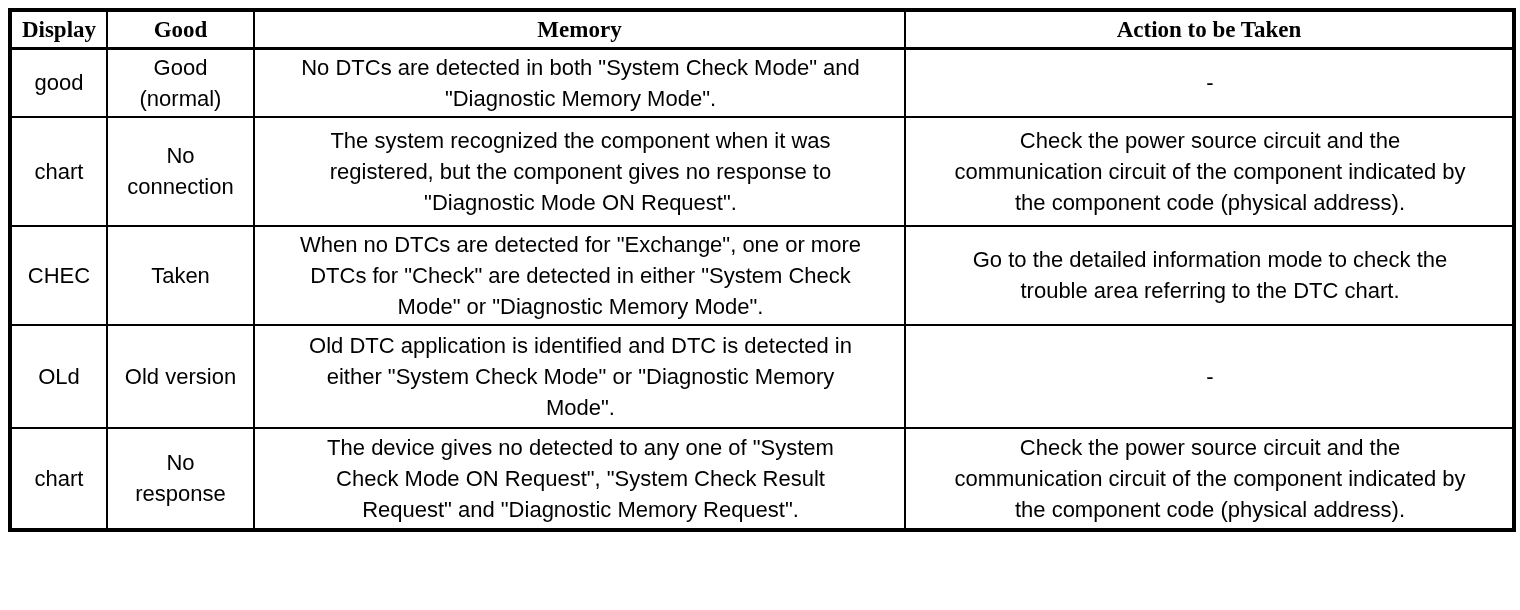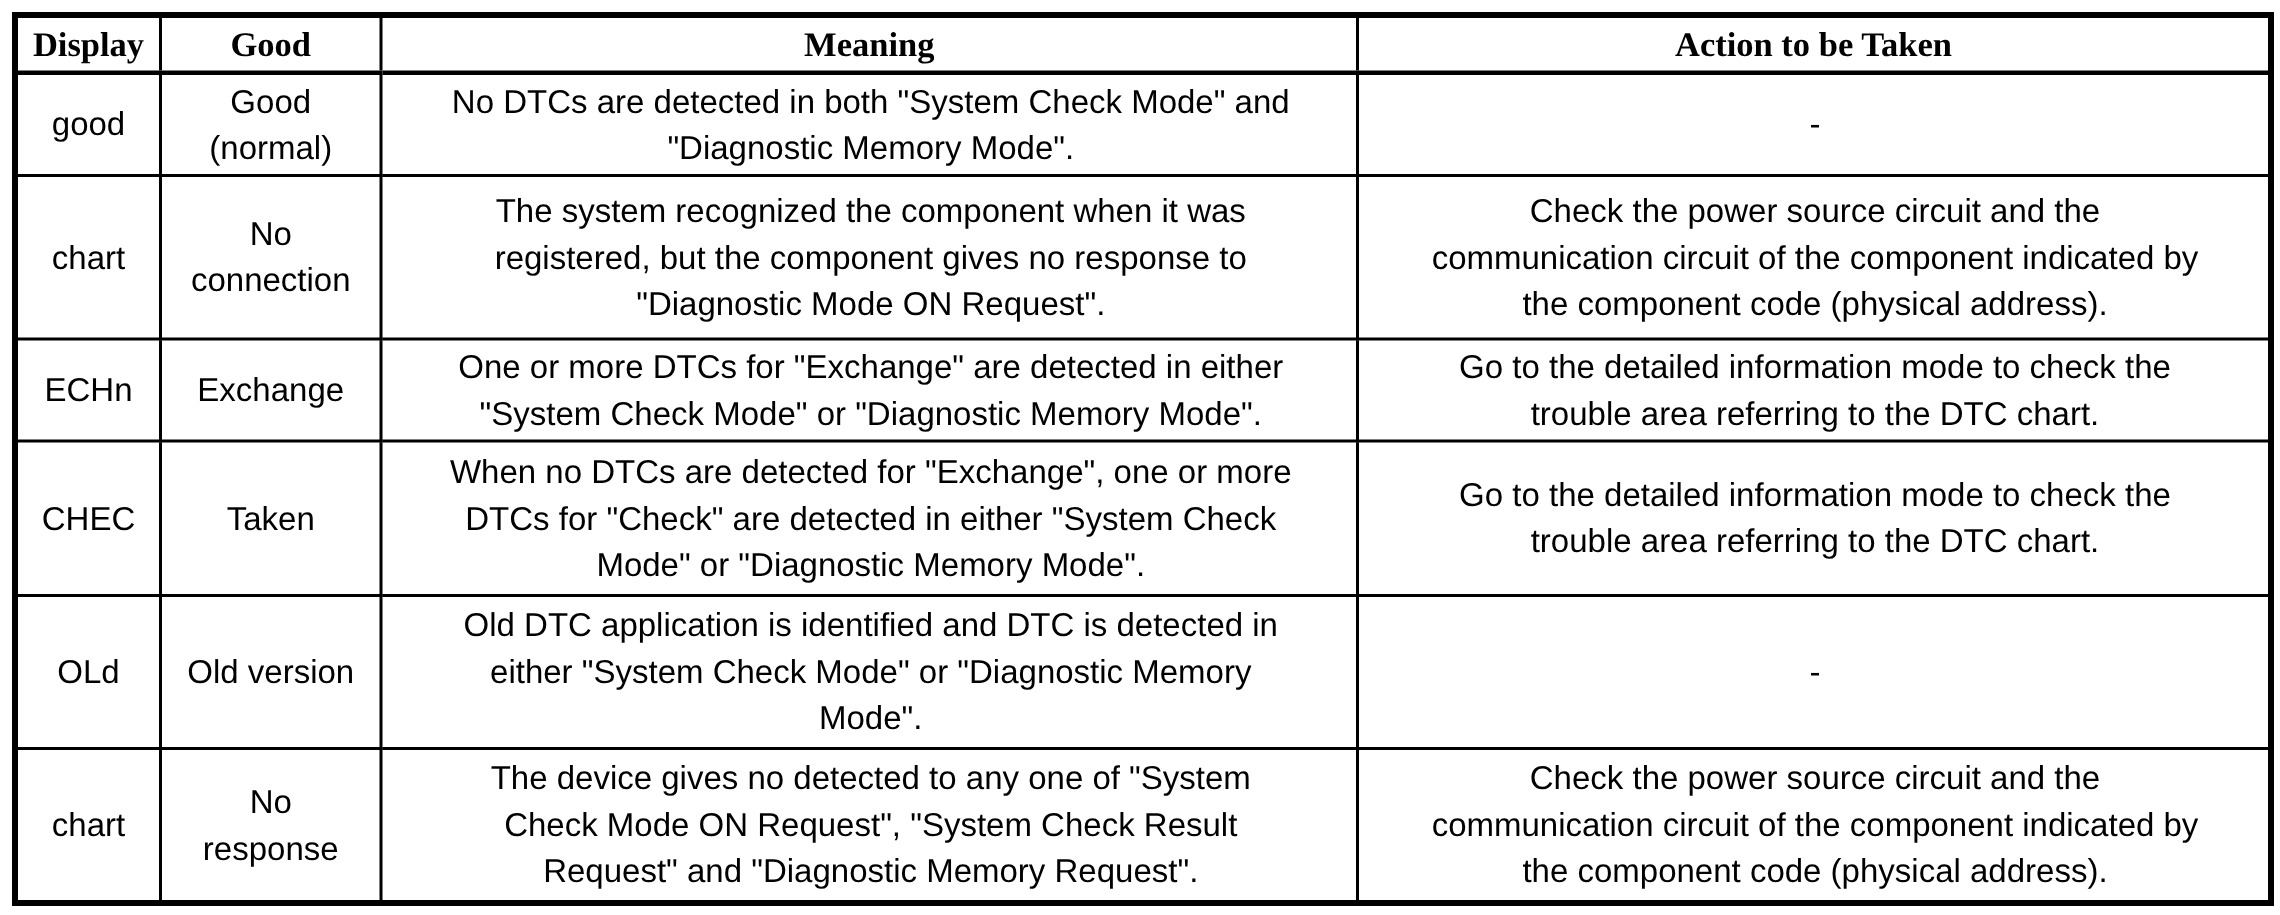--- a/index.html
+++ b/index.html
@@ -70,21 +70,21 @@
     <colgroup>
       <col class="col-display">
       <col class="col-term">
       <col class="col-meaning">
       <col class="col-action">
     </colgroup>
     <thead>
       <tr>
         <th>Display</th>
         <th>Good</th>
-        <th>Meaning</th>
+        <th>Memory</th>
         <th>Action to be Taken</th>
       </tr>
     </thead>
     <tbody>
       <tr>
         <td class="cell-display">good</td>
         <td class="cell-term">Good
 (normal)</td>
         <td class="cell-meaning">No DTCs are detected in both "System Check Mode" and
 "Diagnostic Memory Mode".</td>
@@ -93,28 +93,20 @@
       <tr>
         <td class="cell-display">chart</td>
         <td class="cell-term">No
 connection</td>
         <td class="cell-meaning">The system recognized the component when it was
 registered, but the component gives no response to
 "Diagnostic Mode ON Request".</td>
         <td class="cell-action">Check the power source circuit and the
 communication circuit of the component indicated by
 the component code (physical address).</td>
-      </tr>
-      <tr>
-        <td class="cell-display">ECHn</td>
-        <td class="cell-term">Exchange</td>
-        <td class="cell-meaning">One or more DTCs for "Exchange" are detected in either
-"System Check Mode" or "Diagnostic Memory Mode".</td>
-        <td class="cell-action">Go to the detailed information mode to check the
-trouble area referring to the DTC chart.</td>
       </tr>
       <tr>
         <td class="cell-display">CHEC</td>
         <td class="cell-term">Taken</td>
         <td class="cell-meaning">When no DTCs are detected for "Exchange", one or more
 DTCs for "Check" are detected in either "System Check
 Mode" or "Diagnostic Memory Mode".</td>
         <td class="cell-action">Go to the detailed information mode to check the
 trouble area referring to the DTC chart.</td>
       </tr>

